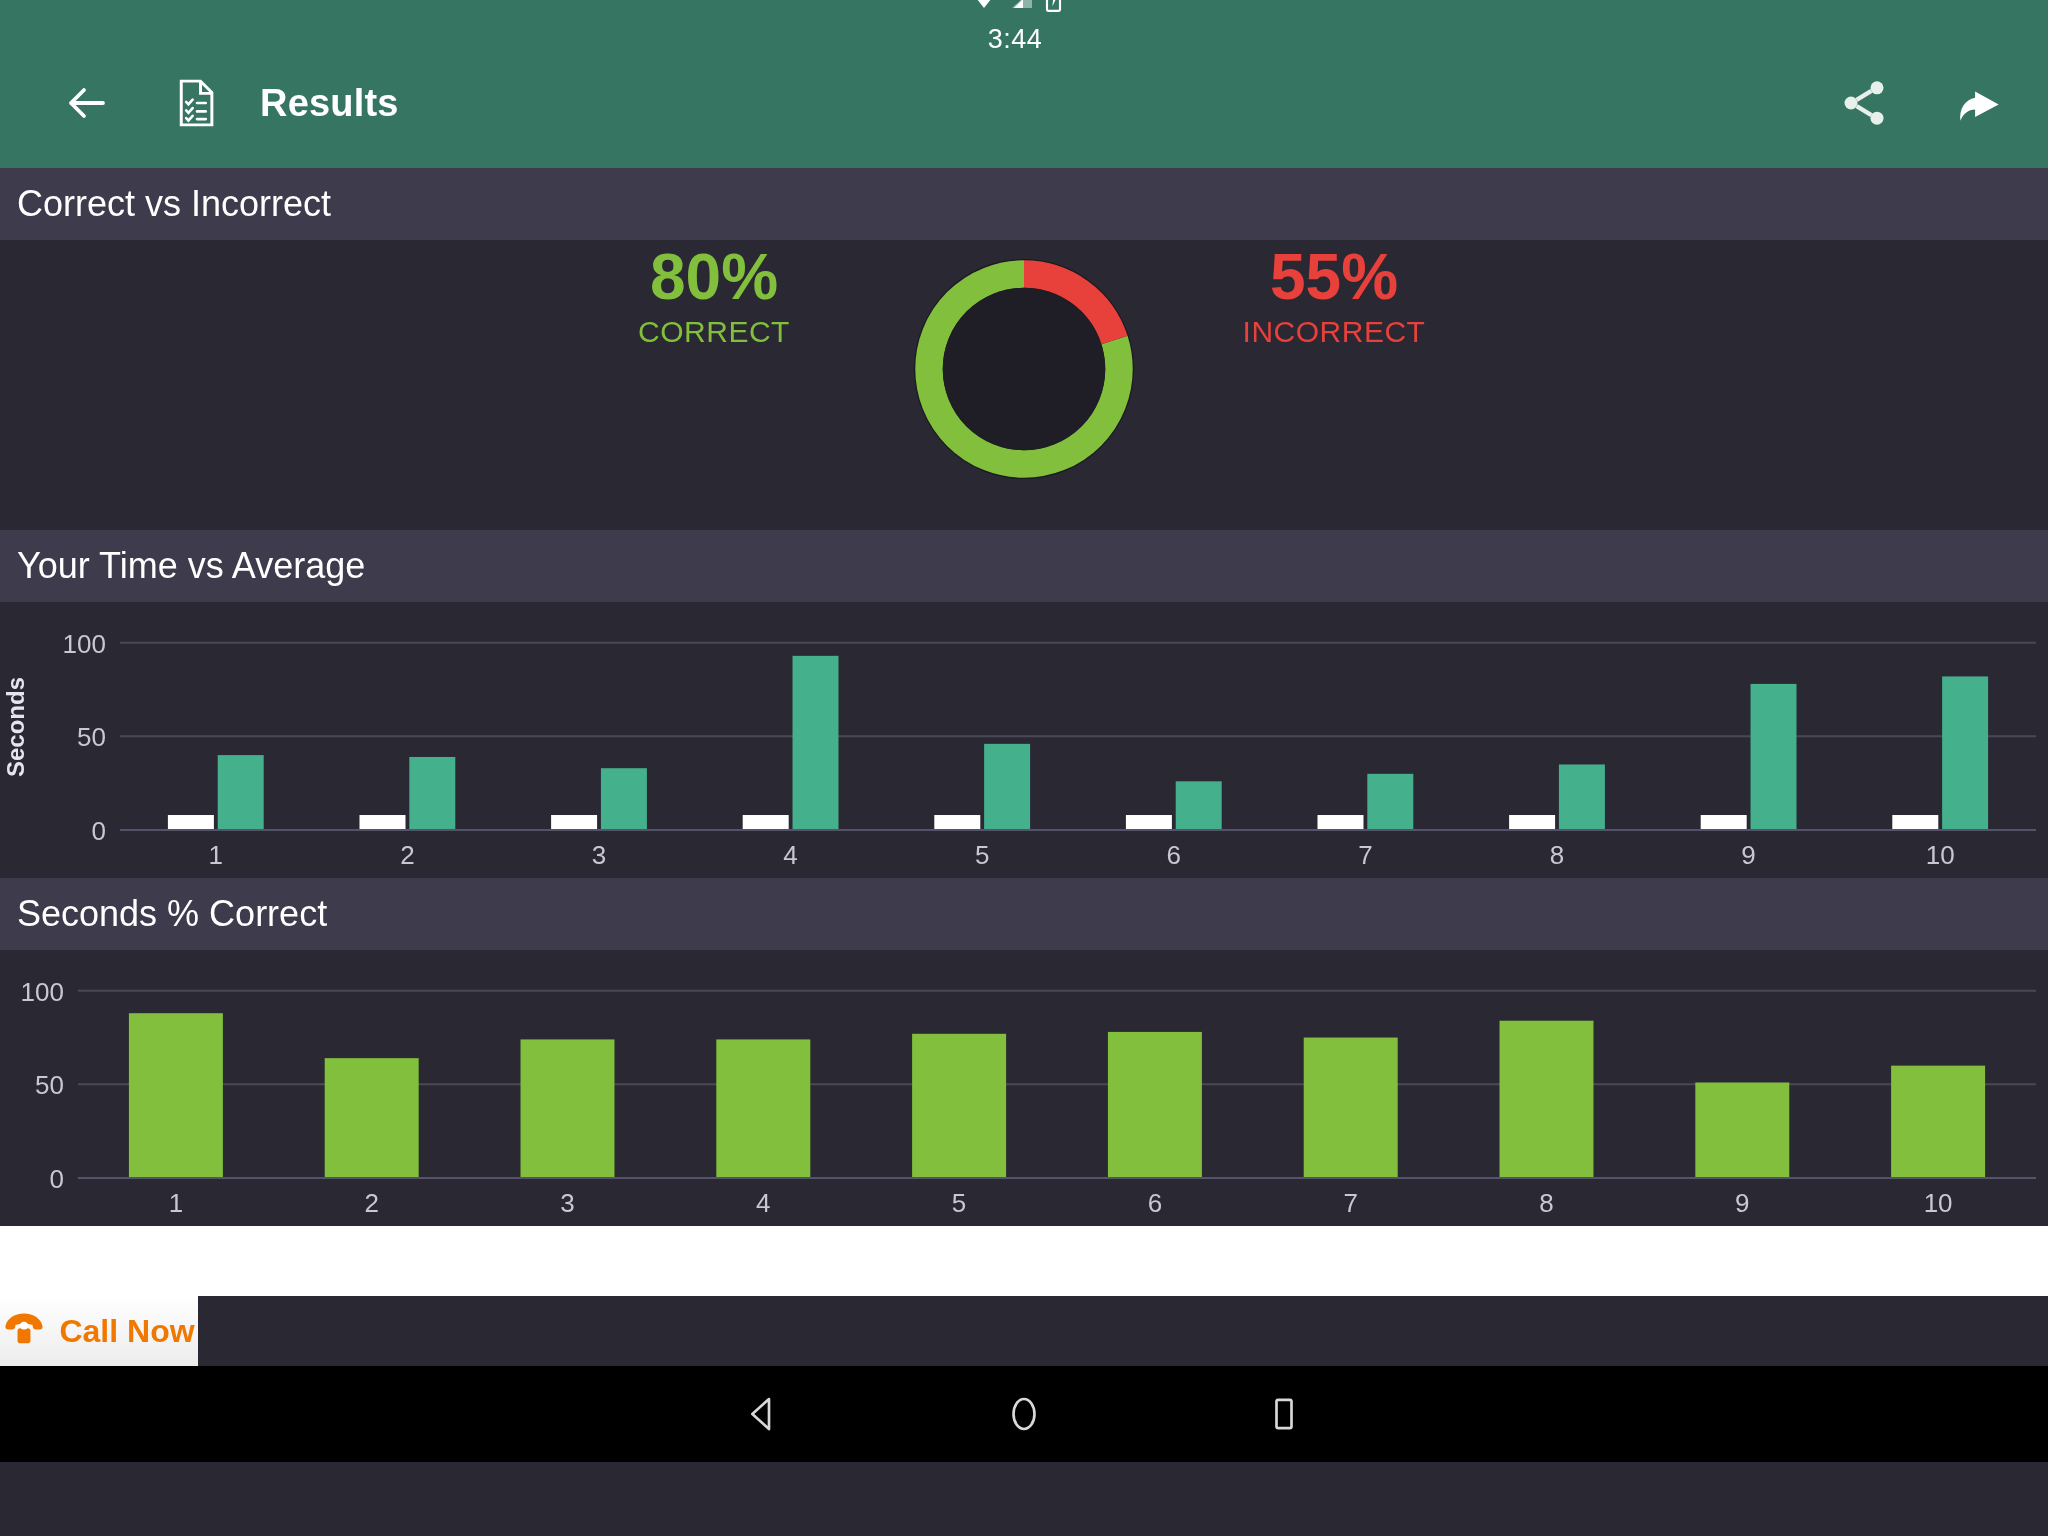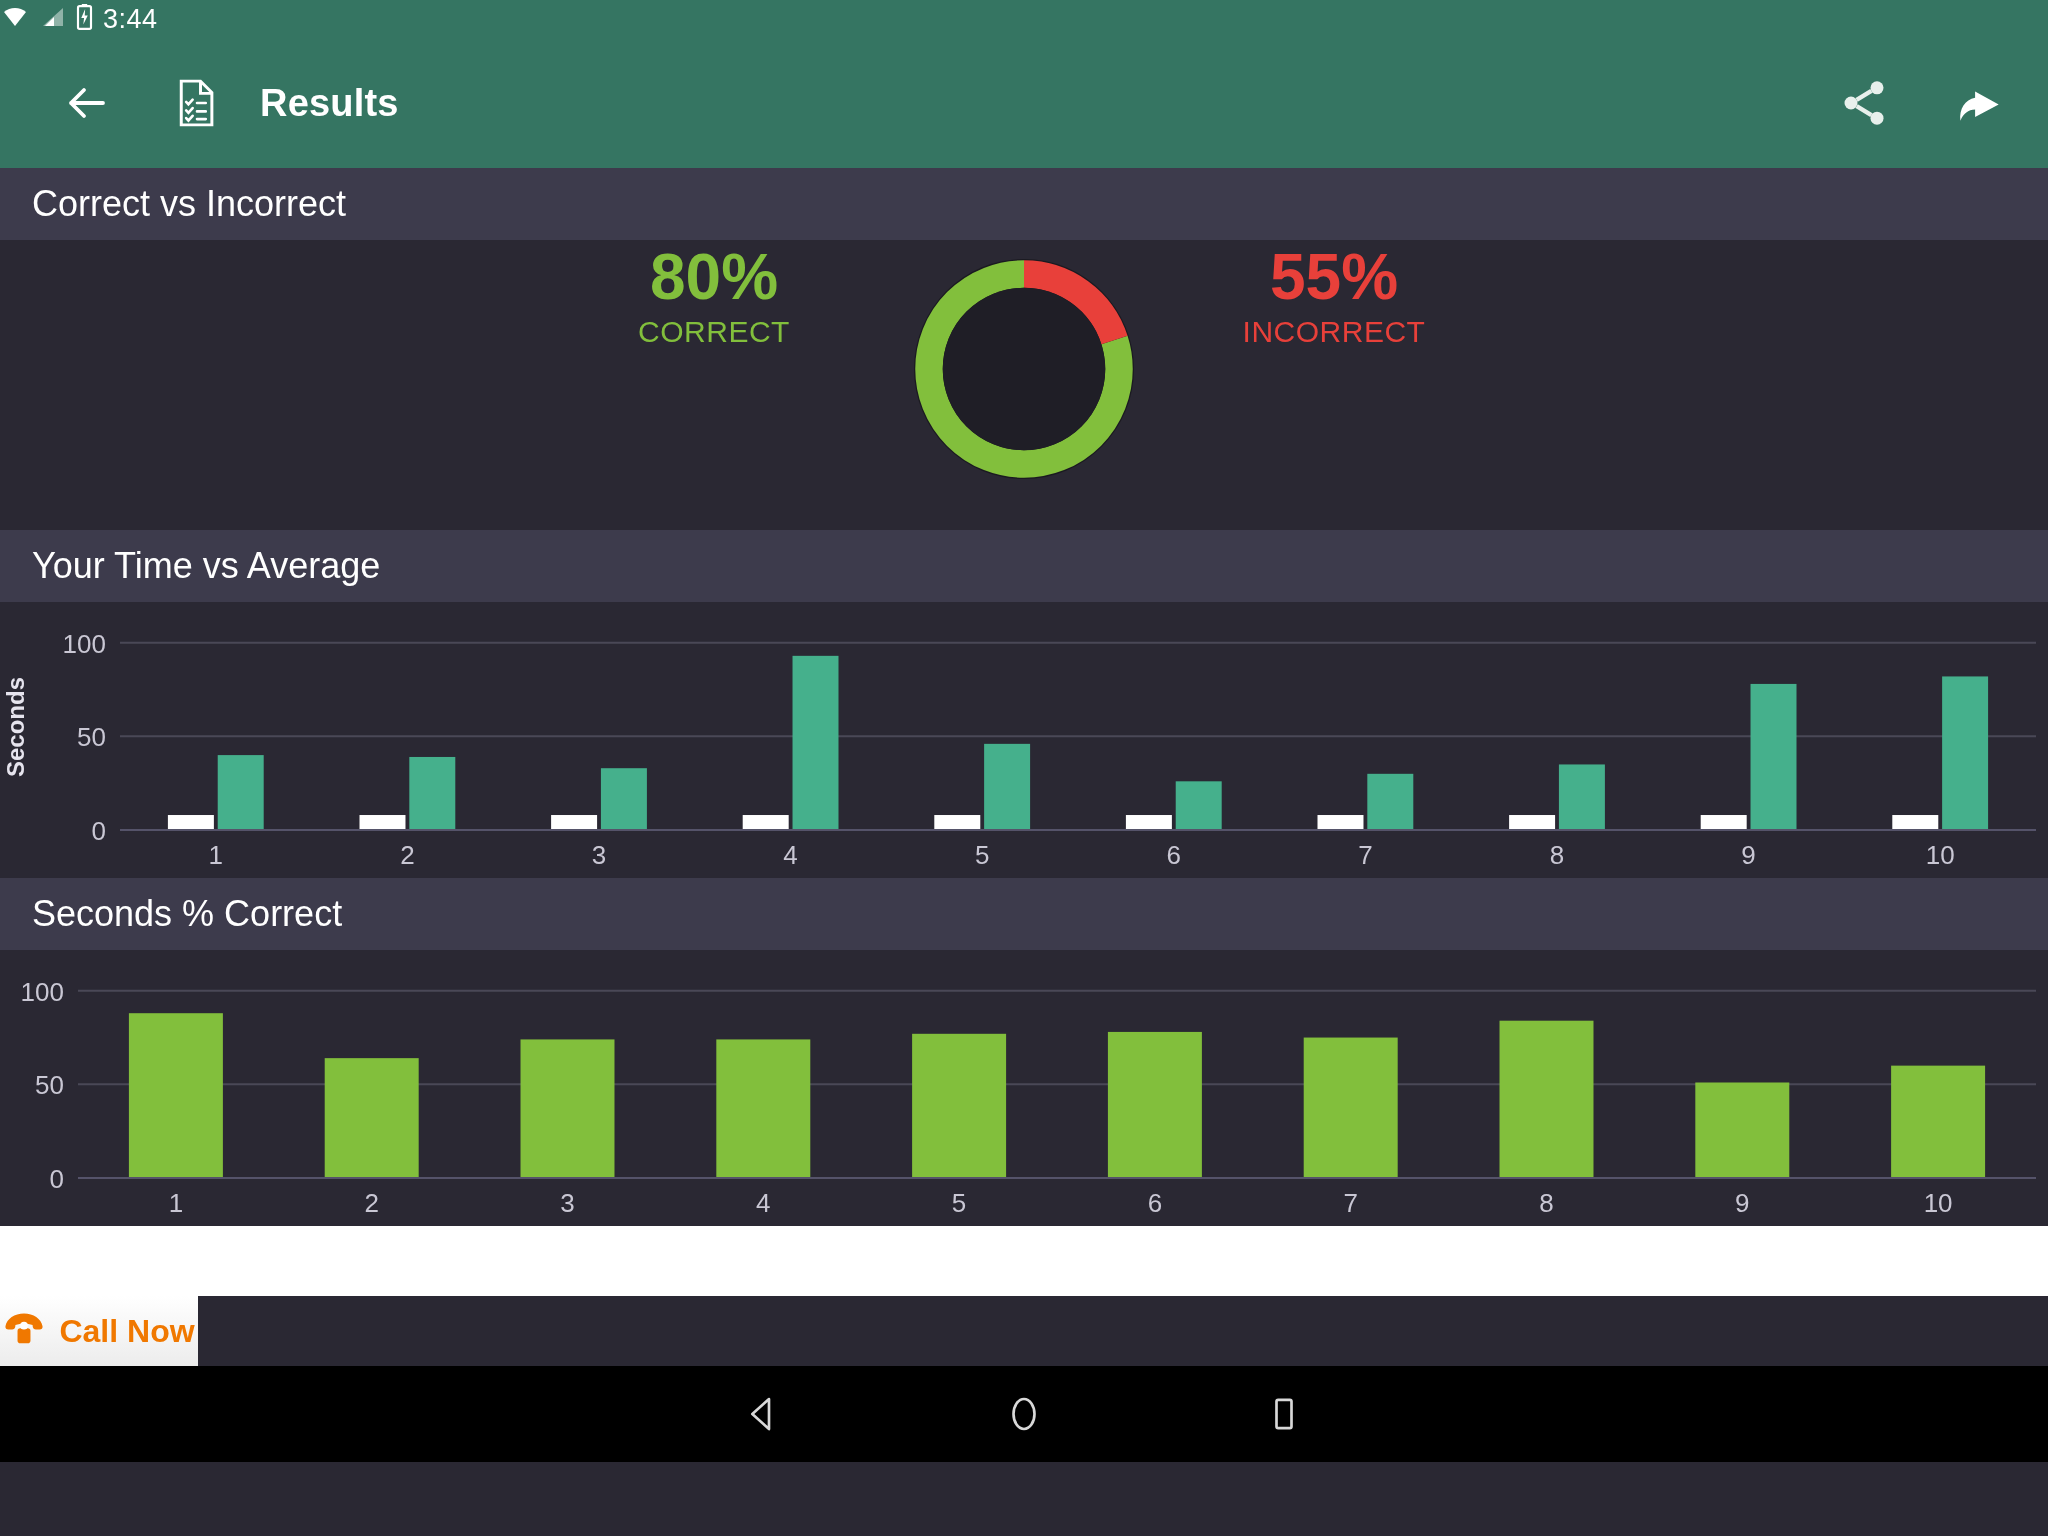--- a/index.html
+++ b/index.html
@@ -7,41 +7,41 @@
     width:2048px; height:1536px;
     background:#000;
     font-family:"Liberation Sans", sans-serif;
     overflow:hidden;
   }
   #screen{ position:relative; width:2048px; height:1536px; background:#2A2833; }
 
   
   .statusbar{
     height:38px; background:#357562; display:flex; align-items:center;
-    justify-content:flex-start; padding-right:18px; gap:10px;
+    justify-content:center; padding-right:18px; gap:10px;flex-direction:column;
   }
   .sb-icons{ display:flex; align-items:center; gap:10px; }
   .sb-time{ color:#fff; font-size:27px; font-weight:400; letter-spacing:.5px; line-height:1; }
 
   
   .appbar{
     height:130px; background:#357562; display:flex; align-items:center;
     padding:0 36px 0 52px;
   }
   .appbar .left{ display:flex; align-items:center; gap:16px; flex:1; }
   .back-btn{ width:70px; height:70px; display:flex; align-items:center; justify-content:center; cursor:pointer; }
   .doc-ico{ width:58px; height:58px; display:flex; align-items:center; justify-content:center; margin-left:30px; }
   .app-title{ color:#fff; font-size:38px; font-weight:bold; margin-left:18px; letter-spacing:.2px; }
   .appbar .right{ display:flex; align-items:center; gap:52px; }
   .bar-ico{ width:64px; height:64px; display:flex; align-items:center; justify-content:center; cursor:pointer; }
 
   
   .sec-head{
     background:#3D3B4C; height:72px; display:flex; align-items:center;
-    padding-left:32px; color:#ffffff; font-size:36px; font-weight:400;
+    padding-left:17px; color:#ffffff; font-size:36px; font-weight:400;
   }
   .sec-sep{ height:4px; background:#2A2833; }
 
   
   .donut-panel{
     background:#2A2833; height:286px; display:flex; align-items:flex-start;
     justify-content:center; gap:0; position:relative;
   }
   .pct-block{ text-align:center; width:290px; }
   .pct-big{ font-size:64px; font-weight:bold; line-height:1.05; }

